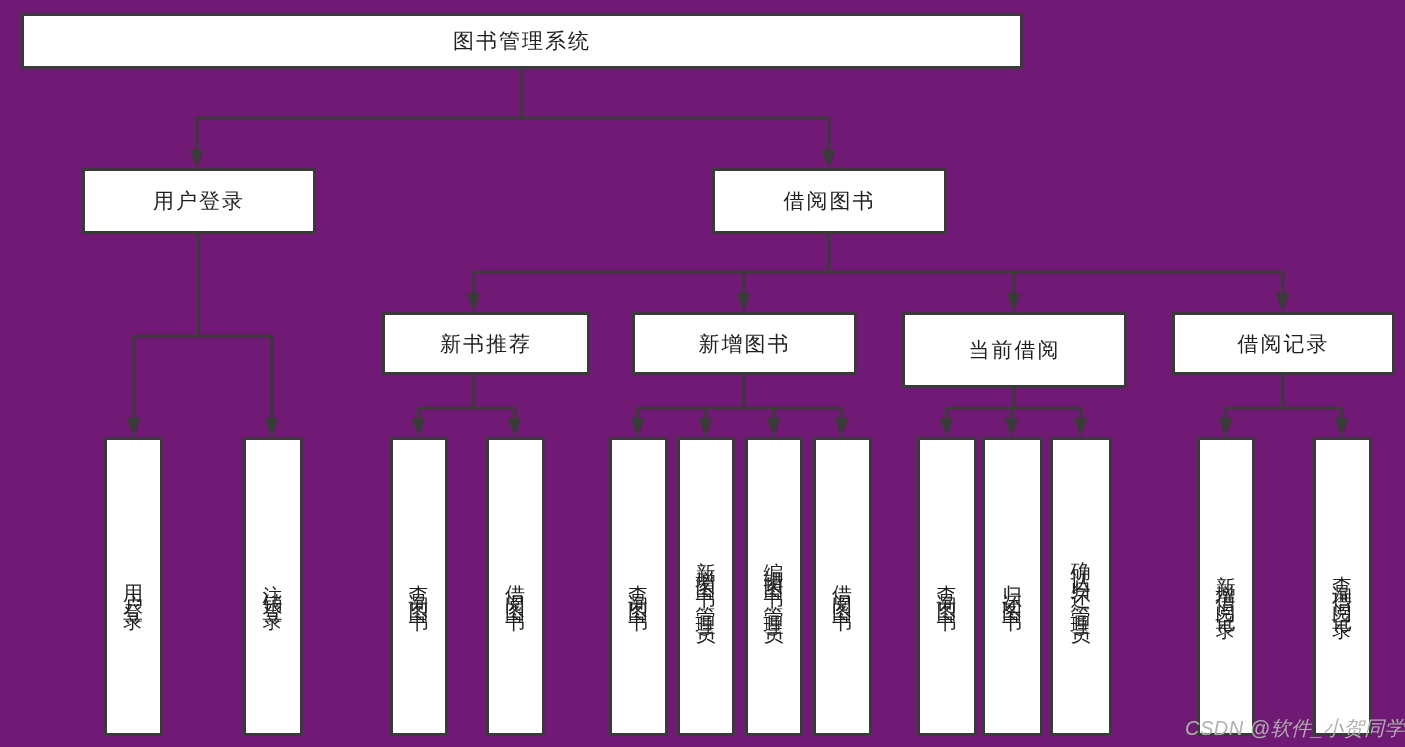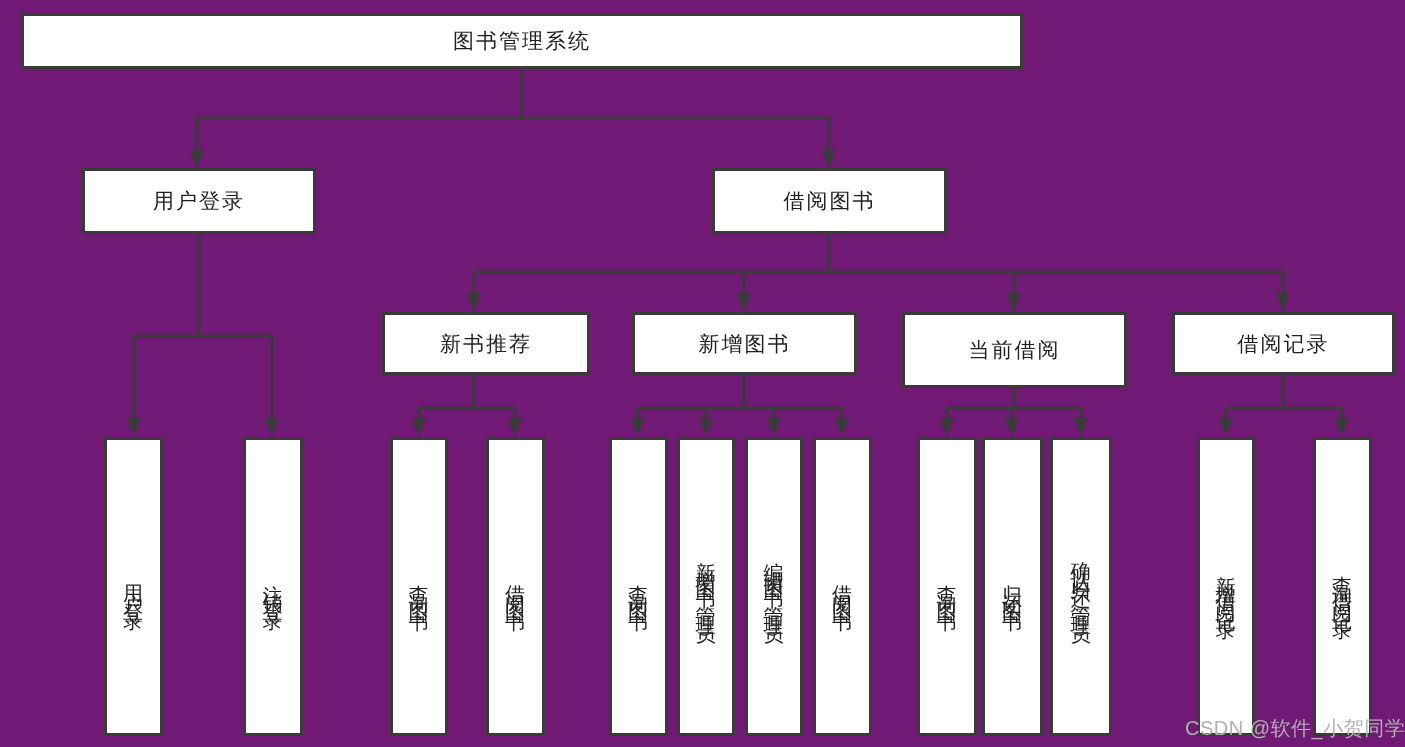--- a/index.html
+++ b/index.html
@@ -25,21 +25,21 @@
   }
   .box-v .vlbl{
     writing-mode:vertical-rl;
     text-orientation:mixed;
     font-size:20px;color:#1f1f1f;
     letter-spacing:9px;line-height:1;
   }
   .watermark{
     position:absolute;left:1185px;top:715px;
     font-size:20px;color:#b0b0b0;
-    white-space:nowrap;letter-spacing:0.5px;
+    white-space:nowrap;letter-spacing:0.5px;font-style:italic;
   }
 </style>
 </head>
 <body>
 
 <div class="stage">
 
   <svg class="connectors" width="1405" height="747" viewBox="0 0 1405 747" xmlns="http://www.w3.org/2000/svg">
     <path d="M522,69 L522,118 M197,118 L829,118 M197,118 L197,151 M829,118 L829,151"></path>
     <path d="M199,234 L199,336 M134,336 L272,336 M134,336 L134,419 M272,336 L272,419"></path>

